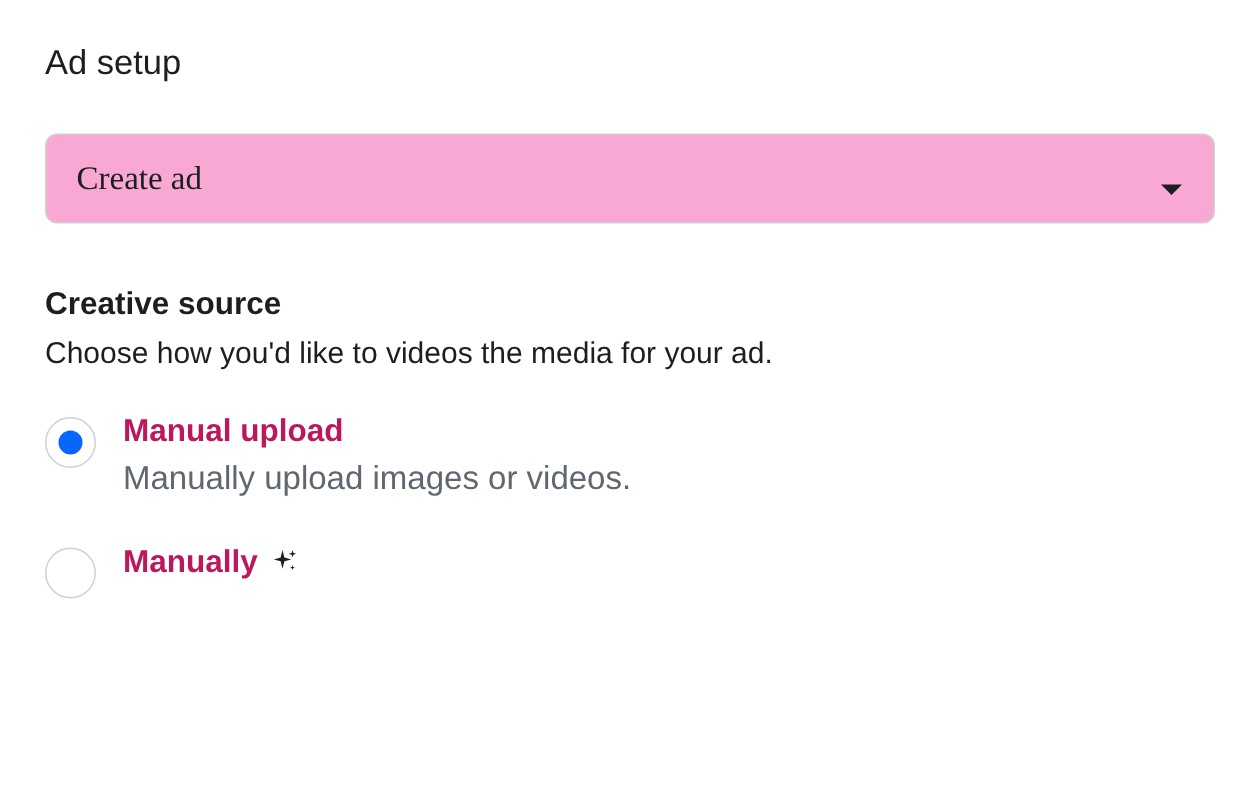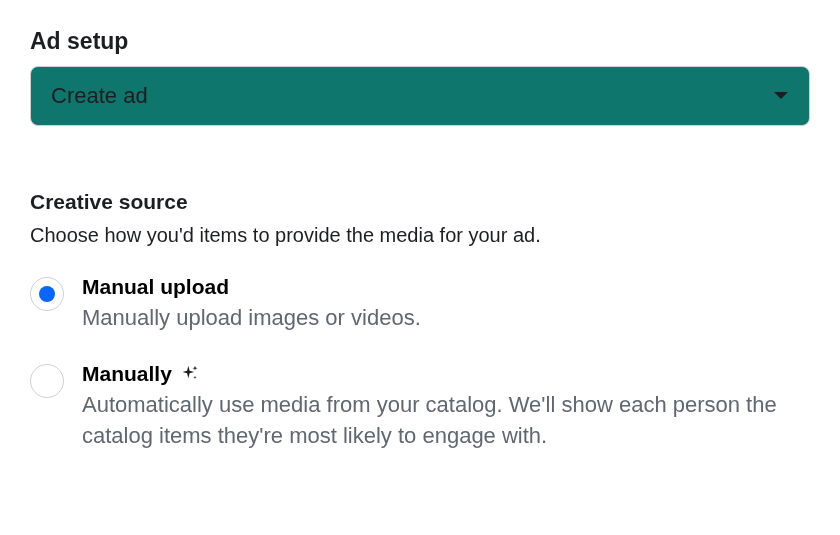--- a/index.html
+++ b/index.html
@@ -9,46 +9,47 @@
     }
     body {
       font-family: -apple-system, BlinkMacSystemFont, "Segoe UI", Helvetica, Arial, sans-serif;
       background: #ffffff;
       padding: 28px 30px;
       color: #1c1e21;
       width: 840px;
     }
     .section-title {
       font-size: 23px;
-      font-weight: 700;
+      font-weight: 400;
       color: #1c1e21;
-      margin-bottom: 11px;
+      margin-bottom: 34px;
     }
     .dropdown {
       width: 100%;
       border: 1px solid #ced0d4;
       border-radius: 8px;
       padding: 16px 20px;
       display: flex;
-      align-items: center;
+      align-items: flex-end;
       justify-content: space-between;
       cursor: pointer;
-      background: #0f766e;
+      background: #f9a8d4;
+      font-family: Liberation Serif, serif;
     }
     .dropdown-label {
       font-size: 22px;
       font-weight: 400;
       color: #1c1e21;
     }
     .dropdown-caret {
       display: inline-flex;
       align-items: center;
     }
     .subsection {
-      margin-top: 64px;
+      margin-top: 42px;
     }
     .subsection-title {
       font-size: 21px;
       font-weight: 700;
       color: #1c1e21;
       margin-bottom: 10px;
     }
     .subsection-desc {
       font-size: 20px;
       font-weight: 400;
@@ -90,21 +91,21 @@
       flex: 1;
     }
     .radio-title-row {
       display: flex;
       align-items: center;
       gap: 8px;
     }
     .radio-title {
       font-size: 21px;
       font-weight: 700;
-      color: #000000;
+      color: #be185d;
     }
     .radio-desc {
       font-size: 22px;
       font-weight: 400;
       color: #606770;
       margin-top: 4px;
       line-height: 1.4;
     }
     .sparkle-icon {
       display: inline-flex;
@@ -120,21 +121,21 @@
   <span class="dropdown-label">Create ad</span>
   <span class="dropdown-caret">
     <svg width="16" height="10" viewBox="0 0 16 10">
       <path d="M1 1 L8 8 L15 1 Z" fill="#1c1e21"></path>
     </svg>
   </span>
 </div>
 
 <div class="subsection">
   <h2 class="subsection-title">Creative source</h2>
-  <p class="subsection-desc">Choose how you'd items to provide the media for your ad.</p>
+  <p class="subsection-desc">Choose how you'd like to videos the media for your ad.</p>
 
   <div class="radio-group">
 
     <div class="radio-option">
       <div class="radio-circle selected"></div>
       <div class="radio-content">
         <div class="radio-title-row">
           <span class="radio-title">Manual upload</span>
         </div>
         <p class="radio-desc">Manually upload images or videos.</p>
@@ -147,18 +148,17 @@
         <div class="radio-title-row">
           <span class="radio-title">Manually</span>
           <span class="sparkle-icon">
             <svg width="20" height="20" viewBox="0 0 24 24">
               <path d="M10 2 L11.5 8 L17 9.5 L11.5 11 L10 17 L8.5 11 L3 9.5 L8.5 8 Z" fill="#1c1e21"></path>
               <path d="M18 2 L18.7 4.3 L21 5 L18.7 5.7 L18 8 L17.3 5.7 L15 5 L17.3 4.3 Z" fill="#1c1e21"></path>
               <path d="M18 14 L18.5 15.5 L20 16 L18.5 16.5 L18 18 L17.5 16.5 L16 16 L17.5 15.5 Z" fill="#1c1e21"></path>
             </svg>
           </span>
         </div>
-        <p class="radio-desc">Automatically use media from your catalog. We'll show each person the catalog items they're most likely to engage with.</p>
       </div>
     </div>
 
   </div>
 </div>
 
 </body></html>

